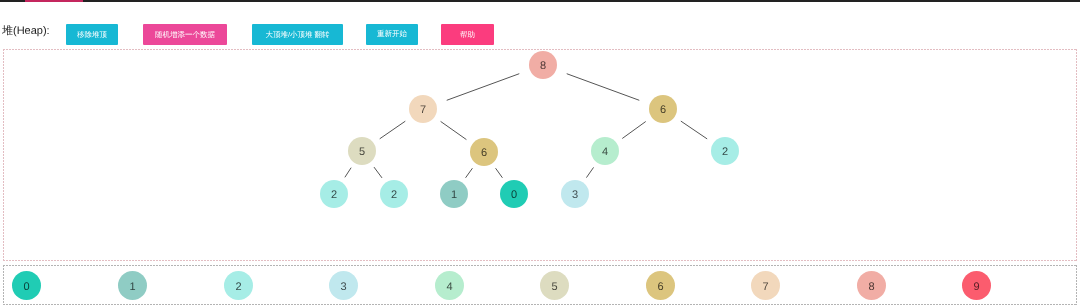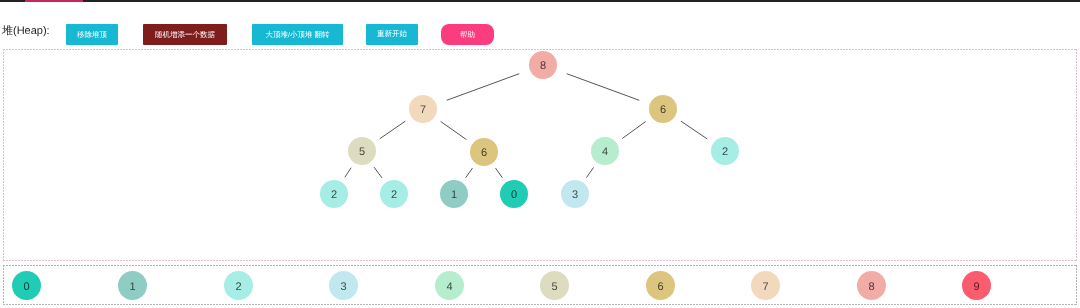--- a/index.html
+++ b/index.html
@@ -48,24 +48,24 @@
 </style>
 </head>
 <body>
 
 <div id="topbar" style="background: rgb(34, 34, 34);">
   <div id="topbar-accent" style="background: rgb(196, 38, 94);"></div>
 </div>
 
 <div id="toolbar">
     <button class="btn" style="left: 66px; width: 52px; background: rgb(23, 184, 212);">移除堆顶</button>
-    <button class="btn" style="left: 143px; width: 84px; background: #7f1d1d;">随机增添一个数据</button>
+    <button class="btn" style="left: 143px; width: 84px; background: #ec4899;">随机增添一个数据</button>
     <button class="btn" style="left: 252px; width: 91px; background: rgb(23, 184, 212);">大顶堆/小顶堆 翻转</button>
     <button class="btn" style="left: 366px; width: 52px; background: rgb(23, 184, 212); font-family: Liberation Mono, monospace;">重新开始</button>
-    <button class="btn" style="left: 441px; width: 53px; background: rgb(251, 60, 126); border-radius: 8px;">帮助</button>
+    <button class="btn" style="left: 441px; width: 53px; background: rgb(251, 60, 126);">帮助</button>
   </div>
 <div id="heap-label">堆(Heap):</div>
 
 <div id="tree-box" class="dashbox">
   <i class="h" style="top:0"></i>
   <i class="h" style="bottom:0"></i>
   <i class="v" style="left:0"></i>
   <i class="v" style="right:0"></i>
 </div>
 

